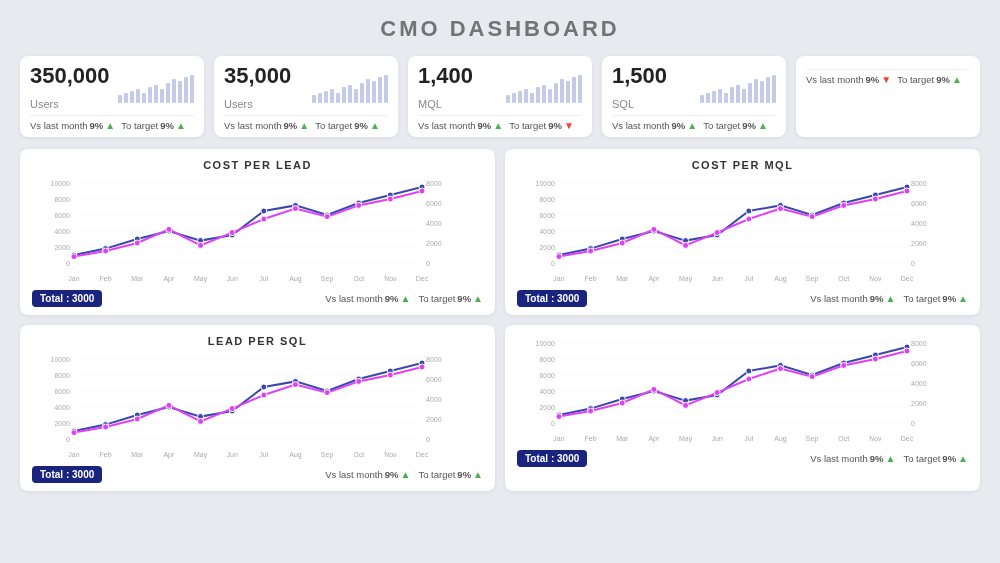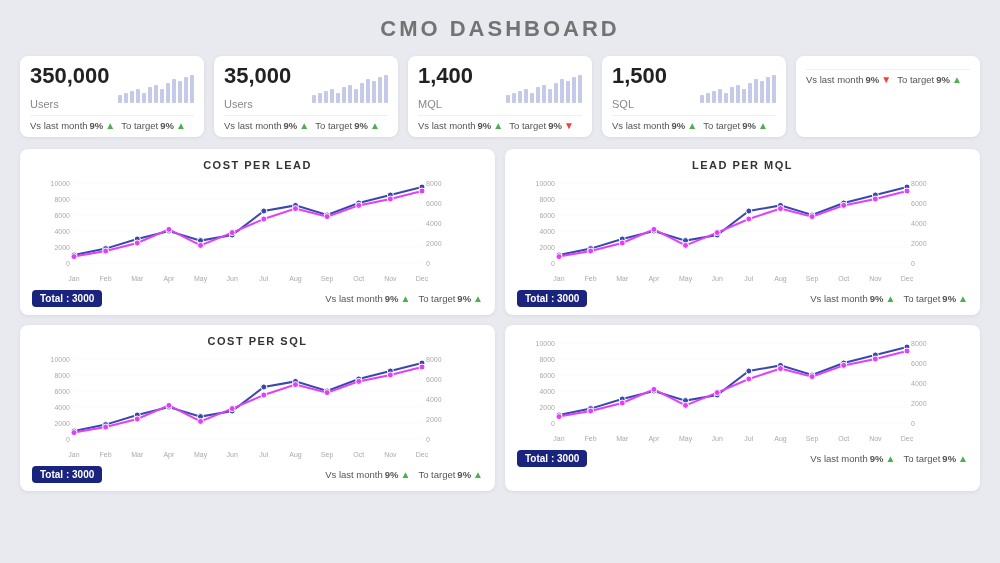--- a/index.html
+++ b/index.html
@@ -364,21 +364,21 @@
         </div>
         <div class="chart-stat">
           <span>To target</span>
           <strong>9%</strong>
           <span class="arrow-up">▲</span>
         </div>
       </div>
     </div>
   </div>
       <div class="chart-card">
-    <div class="chart-title">LEAD PER MQL</div>
+    <div class="chart-title">COST PER MQL</div>
     <div class="chart-area">
       <svg width="420" height="110" viewBox="0 0 420 110" xmlns="http://www.w3.org/2000/svg">
     <line x1="42" y1="8" x2="390" y2="8" stroke="#f0f0f0" stroke-width="0.5"></line>
             <line x1="42" y1="24" x2="390" y2="24" stroke="#f0f0f0" stroke-width="0.5"></line>
             <line x1="42" y1="40" x2="390" y2="40" stroke="#f0f0f0" stroke-width="0.5"></line>
             <line x1="42" y1="56" x2="390" y2="56" stroke="#f0f0f0" stroke-width="0.5"></line>
             <line x1="42" y1="72" x2="390" y2="72" stroke="#f0f0f0" stroke-width="0.5"></line>
             <line x1="42" y1="88" x2="390" y2="88" stroke="#f0f0f0" stroke-width="0.5"></line>
     <text x="38" y="11" text-anchor="end" font-size="7" fill="#aaa">10000</text>
             <text x="38" y="27" text-anchor="end" font-size="7" fill="#aaa">8000</text>
@@ -444,21 +444,21 @@
           <strong>9%</strong>
           <span class="arrow-up">▲</span>
         </div>
       </div>
     </div>
   </div>
     </div>
 
   <div class="charts-row" id="charts-row-2">
       <div class="chart-card">
-    <div class="chart-title">COST PER SQL</div>
+    <div class="chart-title">LEAD PER SQL</div>
     <div class="chart-area">
       <svg width="420" height="110" viewBox="0 0 420 110" xmlns="http://www.w3.org/2000/svg">
     <line x1="42" y1="8" x2="390" y2="8" stroke="#f0f0f0" stroke-width="0.5"></line>
             <line x1="42" y1="24" x2="390" y2="24" stroke="#f0f0f0" stroke-width="0.5"></line>
             <line x1="42" y1="40" x2="390" y2="40" stroke="#f0f0f0" stroke-width="0.5"></line>
             <line x1="42" y1="56" x2="390" y2="56" stroke="#f0f0f0" stroke-width="0.5"></line>
             <line x1="42" y1="72" x2="390" y2="72" stroke="#f0f0f0" stroke-width="0.5"></line>
             <line x1="42" y1="88" x2="390" y2="88" stroke="#f0f0f0" stroke-width="0.5"></line>
     <text x="38" y="11" text-anchor="end" font-size="7" fill="#aaa">10000</text>
             <text x="38" y="27" text-anchor="end" font-size="7" fill="#aaa">8000</text>

